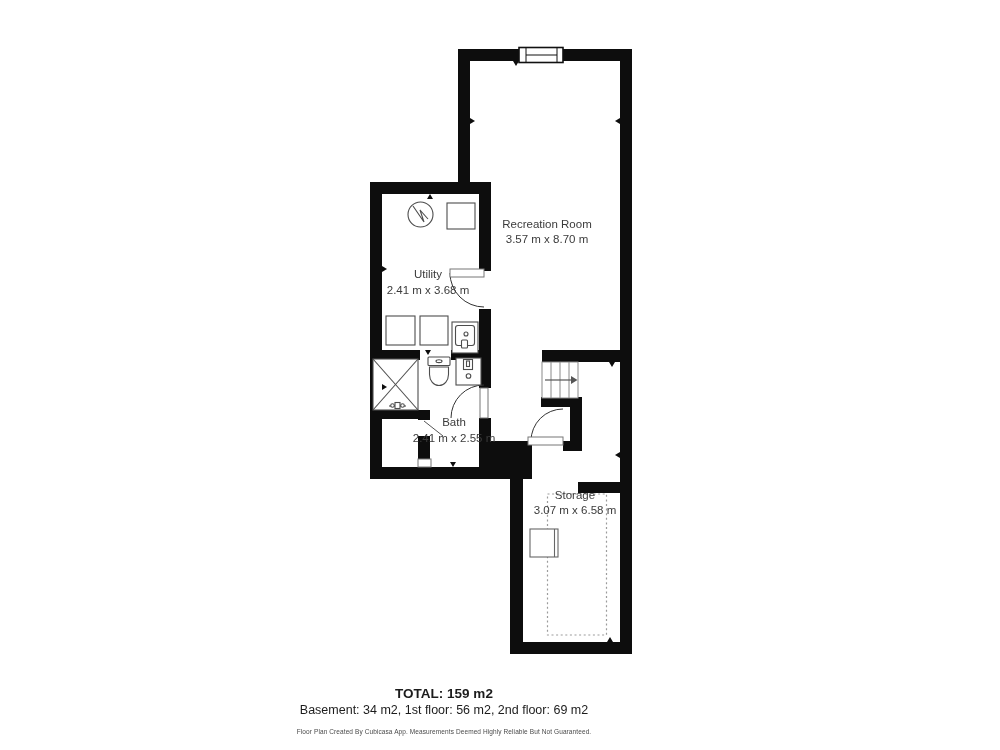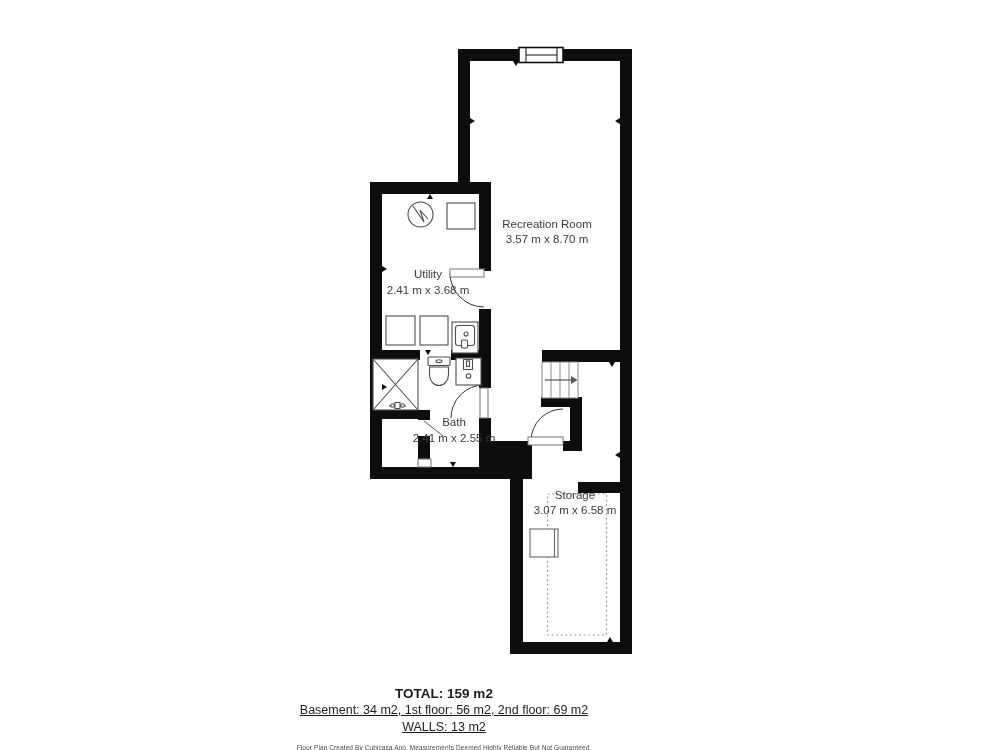--- a/index.html
+++ b/index.html
@@ -2,21 +2,21 @@
 <html><head>
 <meta charset="utf-8">
 <style>
   html,body{margin:0;padding:0;background:#ffffff;}
   .page{position:relative;width:1000px;height:750px;background:#ffffff;overflow:hidden;
         font-family:"Liberation Sans",sans-serif;margin-top:32px;}
   svg{position:absolute;left:0;top:0;}
   .room-label{font-family:"Liberation Sans",sans-serif;font-size:11.5px;fill:#3b3b3b;}
   .summary{position:absolute;left:0;top:653px;width:888px;text-align:center;color:#1c1c1c;}
   .summary .total{font-size:13.5px;font-weight:bold;line-height:17px;}
-  .summary .s-line{font-size:12.5px;line-height:16.5px;text-decoration:underline;}
+  .summary .s-line{font-size:12.5px;line-height:16.5px;}
   .summary .disclaimer{font-size:6.5px;color:#4a4a4a;margin-top:9px;letter-spacing:.1px;}
 </style>
 </head>
 <body>
 
 <div class="page">
   <svg width="1000" height="750" viewBox="0 0 1000 750">
 
     <g fill="#0d0d0d">
       <rect x="458" y="17" width="174" height="12"></rect>
@@ -136,16 +136,15 @@
       <text x="454" y="394" class="room-label">Bath</text>
       <text x="454" y="410" class="room-label">2.41 m x 2.55 m</text>
       <text x="575" y="467" class="room-label">Storage</text>
       <text x="575" y="482" class="room-label">3.07 m x 6.58 m</text>
     </g>
   </svg>
 
   <div class="summary">
     <div class="total">TOTAL: 159 m2</div>
     <div class="s-line">Basement: 34 m2, 1st floor: 56 m2, 2nd floor: 69 m2</div>
-    <div class="s-line">WALLS: 13 m2</div>
     <div class="disclaimer">Floor Plan Created By Cubicasa App. Measurements Deemed Highly Reliable But Not Guaranteed.</div>
   </div>
 </div>
 
 </body></html>

